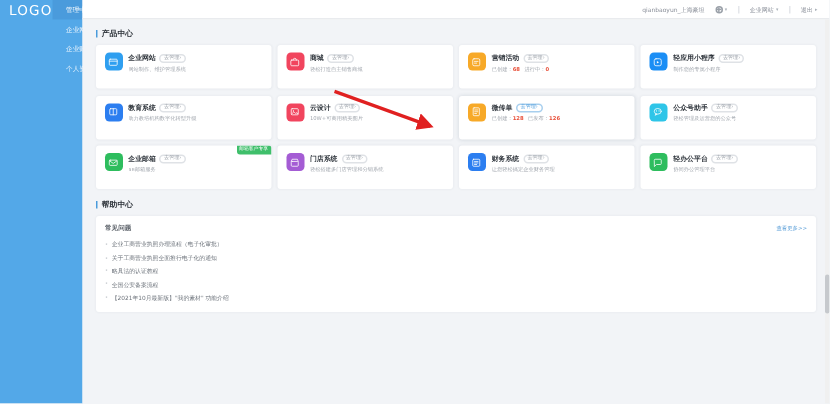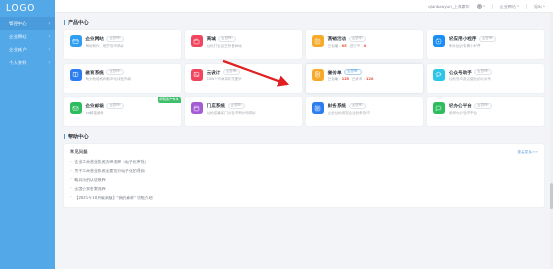--- a/index.html
+++ b/index.html
@@ -11,21 +11,21 @@
     font-size:5px;
     color:#333;
   }
   .app { display:flex; width:553px; height:269px; position:relative; }
 
   
   .sidebar {
     width:55px; height:269px;
     background:#53a8e8;
     flex:0 0 55px;
-    display:flex; flex-direction:column;
+    display:flex; flex-direction:row;
   }
   .logo {
     height:17px; line-height:17px;
     color:#ffffff;
     font-size:9px;
     letter-spacing:0.8px;
     padding-left:6px;
     font-weight:400;
   }
   .nav { display:flex; flex-direction:column; }

